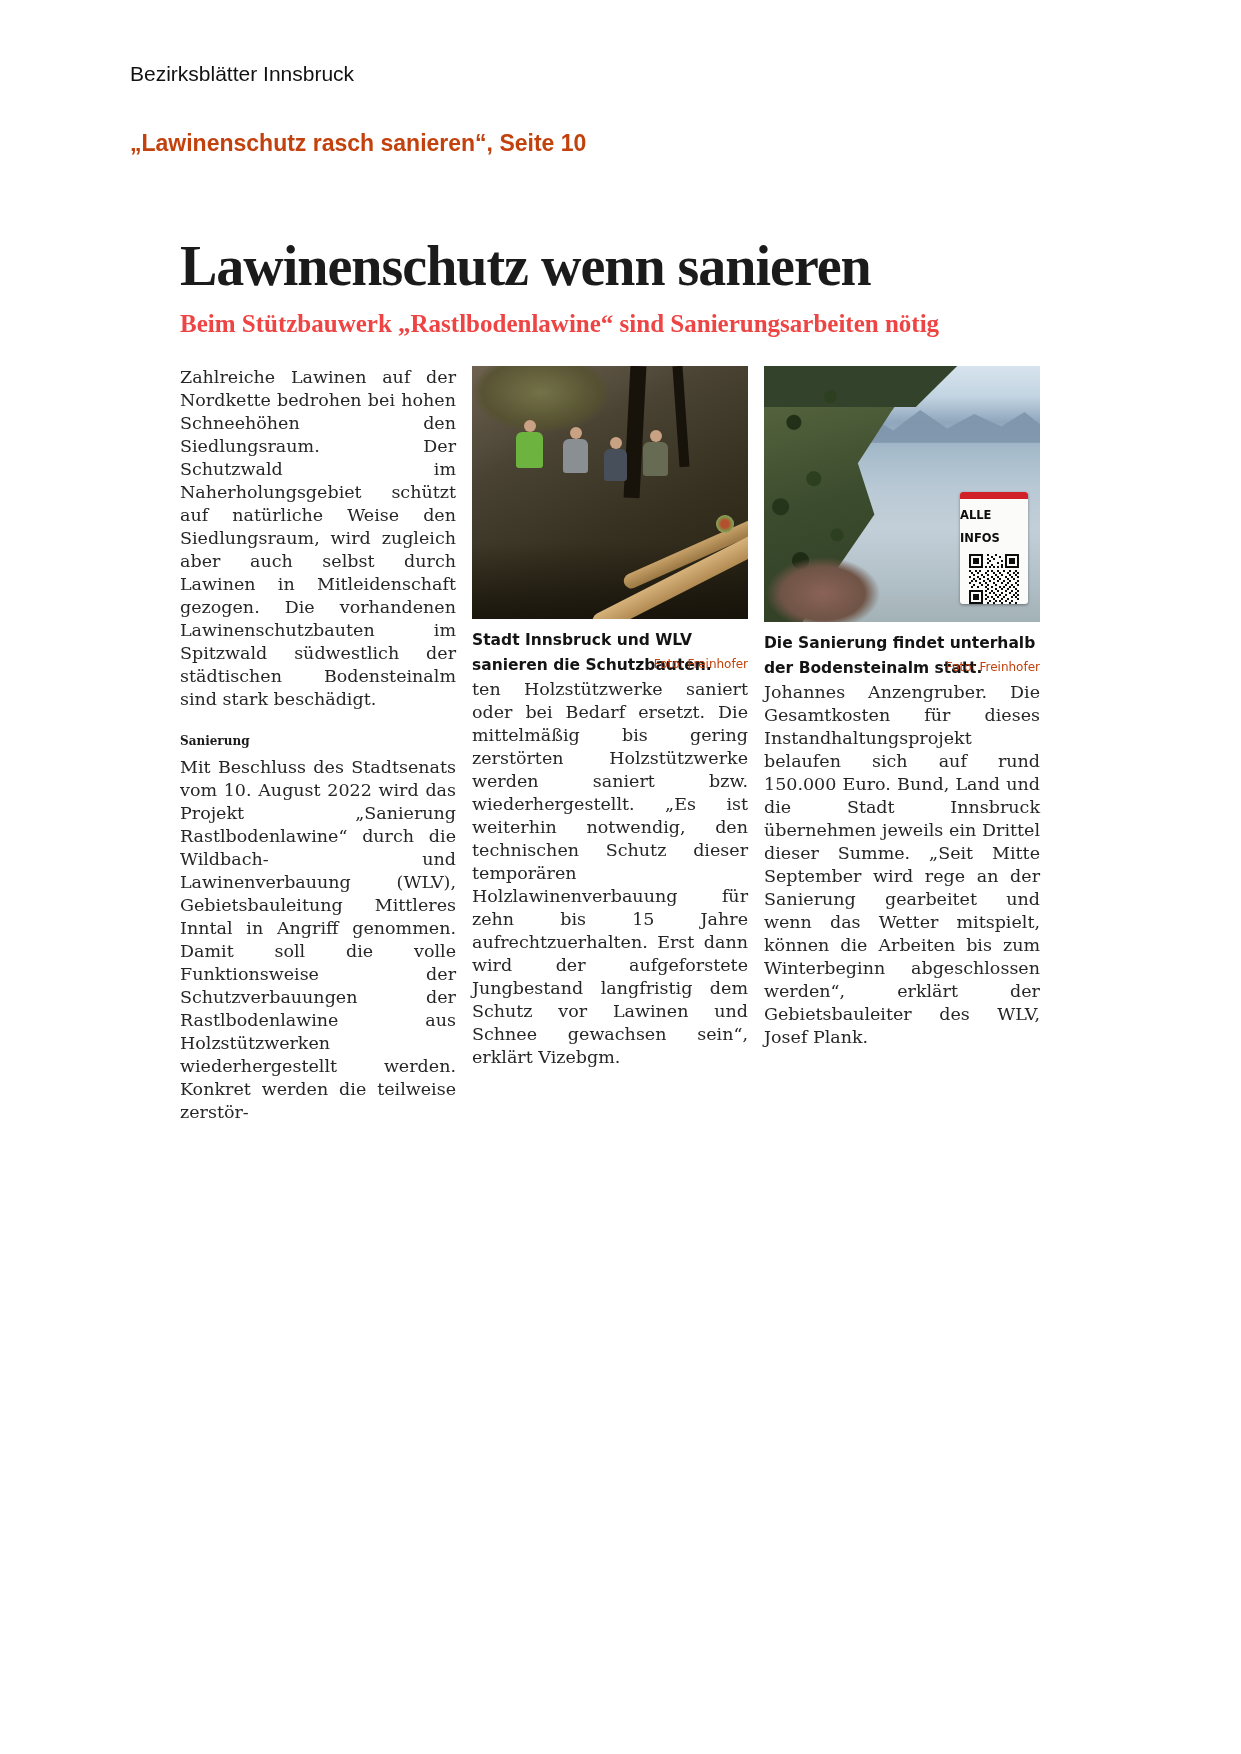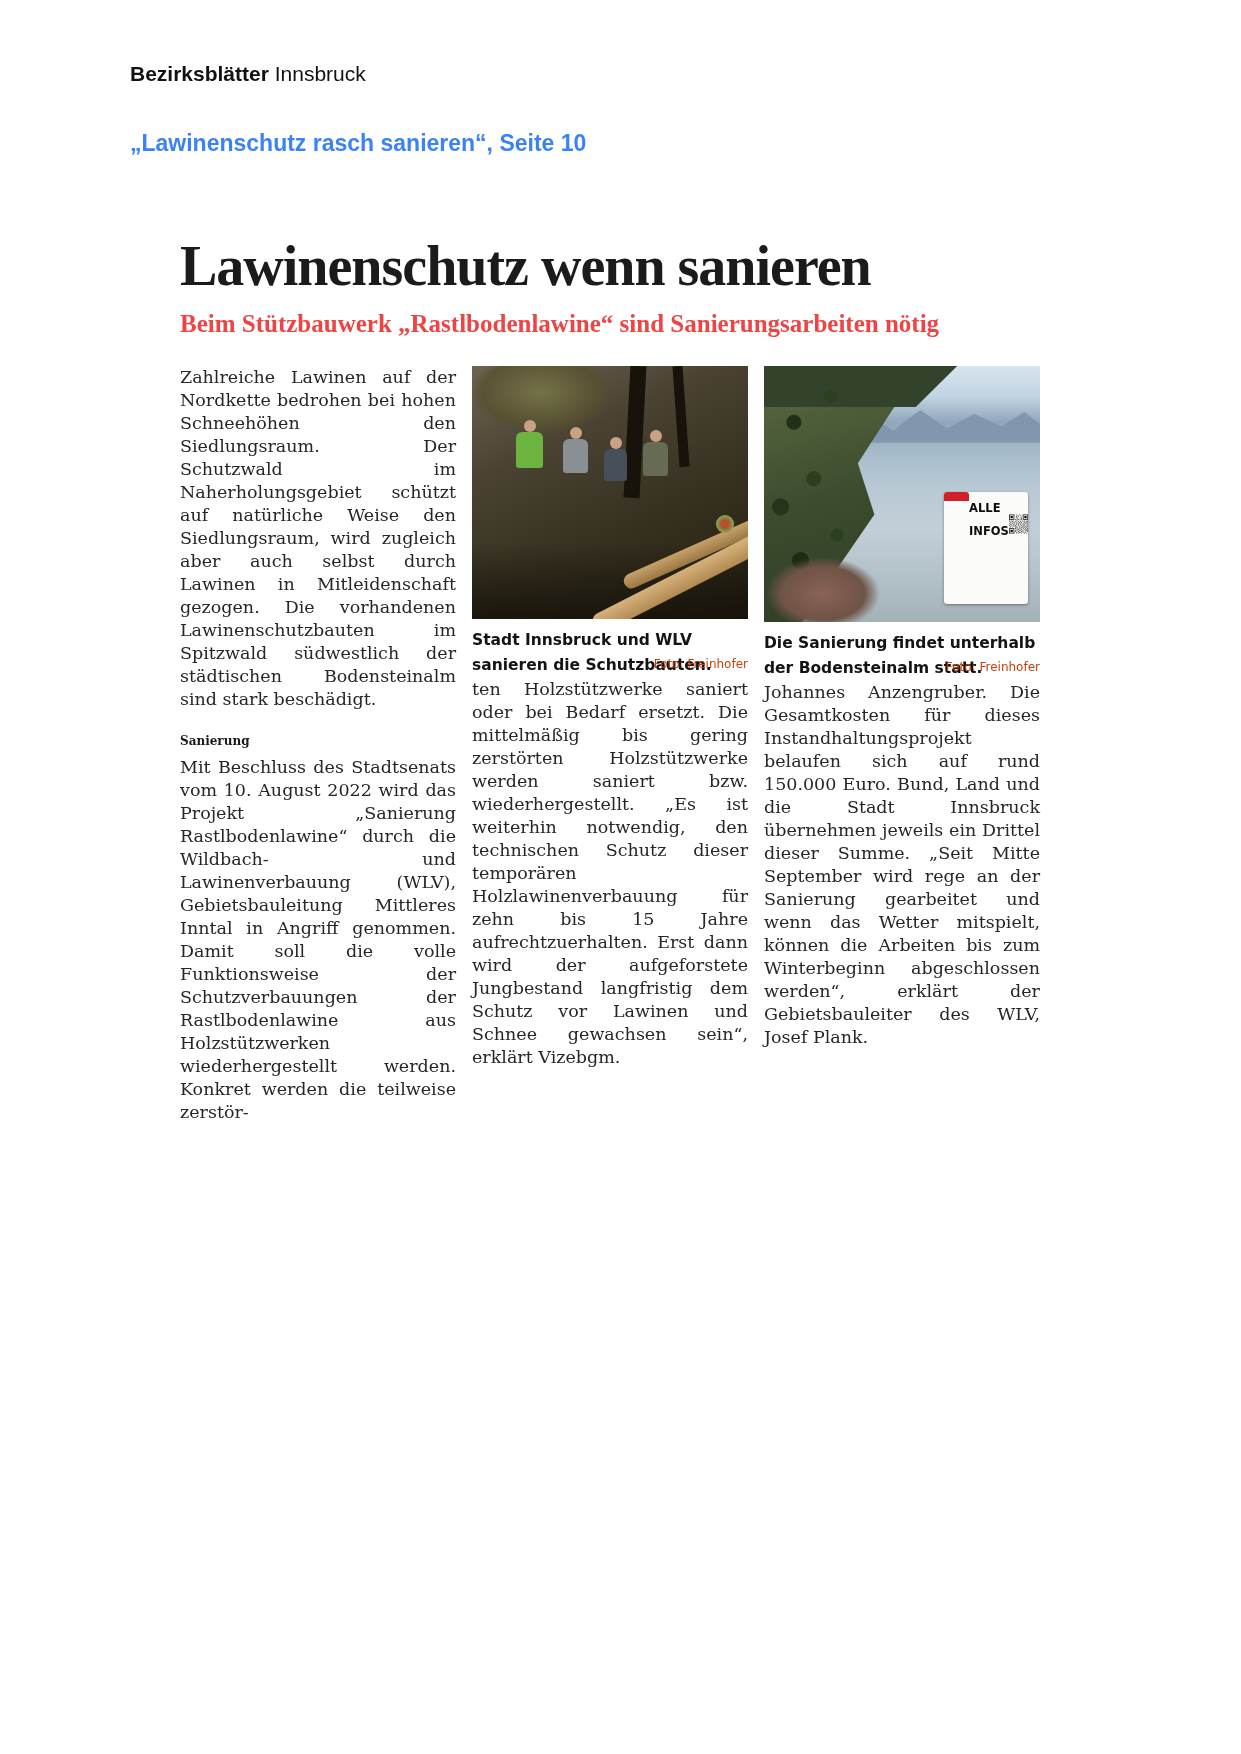--- a/index.html
+++ b/index.html
@@ -7,25 +7,25 @@
     position:relative;width:1241px;height:1754px;background:#ffffff;
     margin:0 auto;overflow:hidden;color:#262626;
     font-family:"DejaVu Serif",serif;
   }
   
   .doc-header{
     position:absolute;left:130px;top:62px;
     font-family:"Liberation Sans","DejaVu Sans",sans-serif;
     font-size:21px;color:#121212;
   }
-  .doc-header .b{font-weight:bold;margin-top:20px;}
+  .doc-header .b{font-weight:normal;margin-top:20px;}
   .subject-line{
     position:absolute;left:130px;top:130px;
     font-family:"Liberation Sans","DejaVu Sans",sans-serif;
-    font-size:23px;font-weight:bold;color:#3b82f6;
+    font-size:23px;font-weight:bold;color:#c2410c;
   }
   
   .article{position:absolute;left:180px;top:236px;width:882px;}
   .headline{
     font-family:"Liberation Serif","DejaVu Serif",serif;
     font-weight:900;font-size:56px;line-height:60px;letter-spacing:-1px;color:#1b1b1b;
   }
   .subhead{
     margin-top:14px;
     font-family:"Liberation Serif","DejaVu Serif",serif;
@@ -75,23 +75,23 @@
   .treespots{left:0;top:0;width:60%;height:100%;
     background:
       radial-gradient(circle at 18% 22%,#223018 0 7px,transparent 8px),
       radial-gradient(circle at 40% 12%,#2c3f1f 0 6px,transparent 7px),
       radial-gradient(circle at 10% 55%,#24351b 0 8px,transparent 9px),
       radial-gradient(circle at 30% 44%,#2c3f1f 0 7px,transparent 8px),
       radial-gradient(circle at 22% 76%,#1e2c15 0 8px,transparent 9px),
       radial-gradient(circle at 44% 66%,#2c3f1f 0 6px,transparent 7px);}
   
   .qr-badge{
-    position:absolute;right:12px;bottom:18px;width:84px;height:112px;
+    position:absolute;right:12px;bottom:18px;width:68px;height:112px;
     background:#fbfbf9;border-radius:3px;box-shadow:0 1px 3px rgba(0,0,0,.4);
-    display:flex;flex-direction:row;
+    display:flex;flex-direction:column;align-items:center;
   }
   .qr-bar{width:100%;height:9px;border-radius:3px 3px 0 0;}
   .qr-label{
     font-family:"DejaVu Sans",sans-serif;font-weight:800;font-size:11.5px;
     color:#0d0d0d;margin:5px 0 4px 0;letter-spacing:0;
   }
   .qr-svg{width:64px;height:64px;}
   
   .caption{
     position:relative;margin-top:9px;

